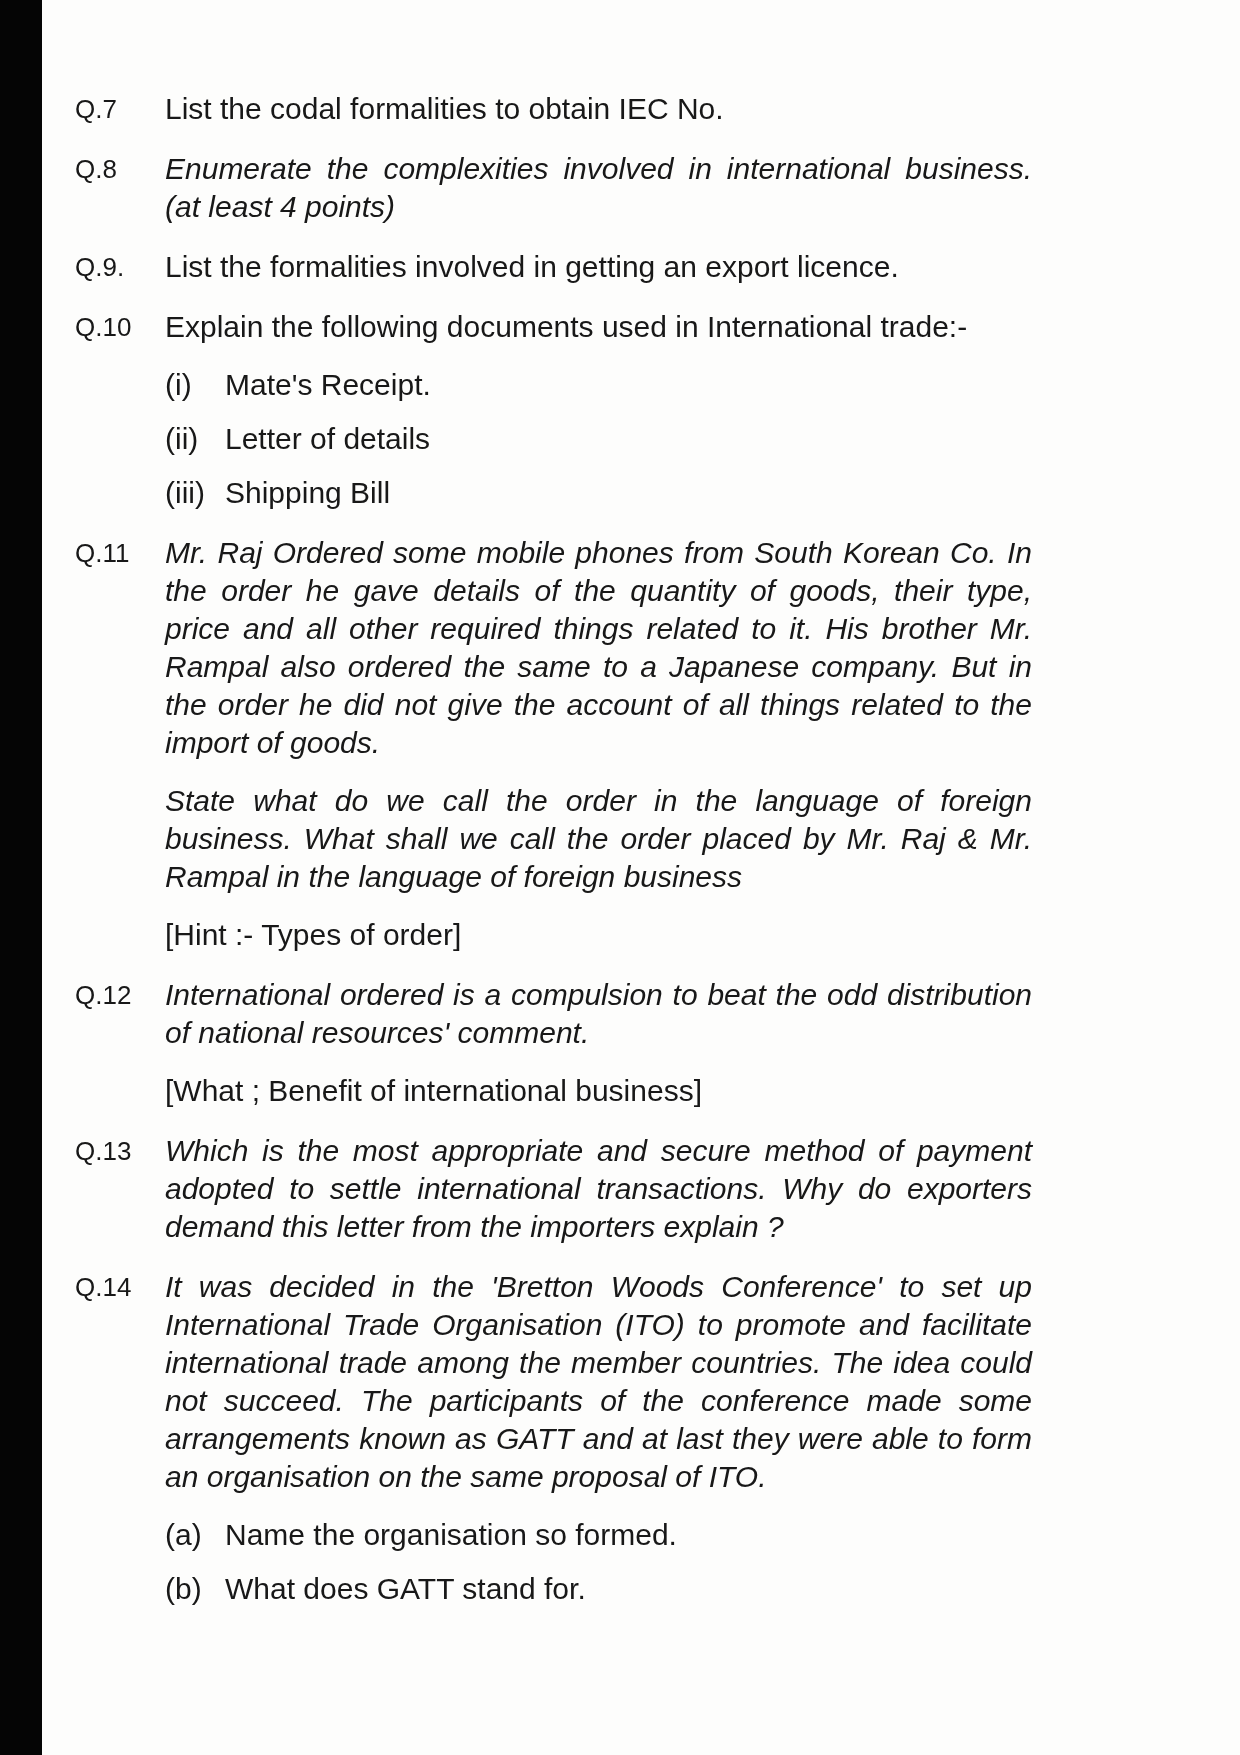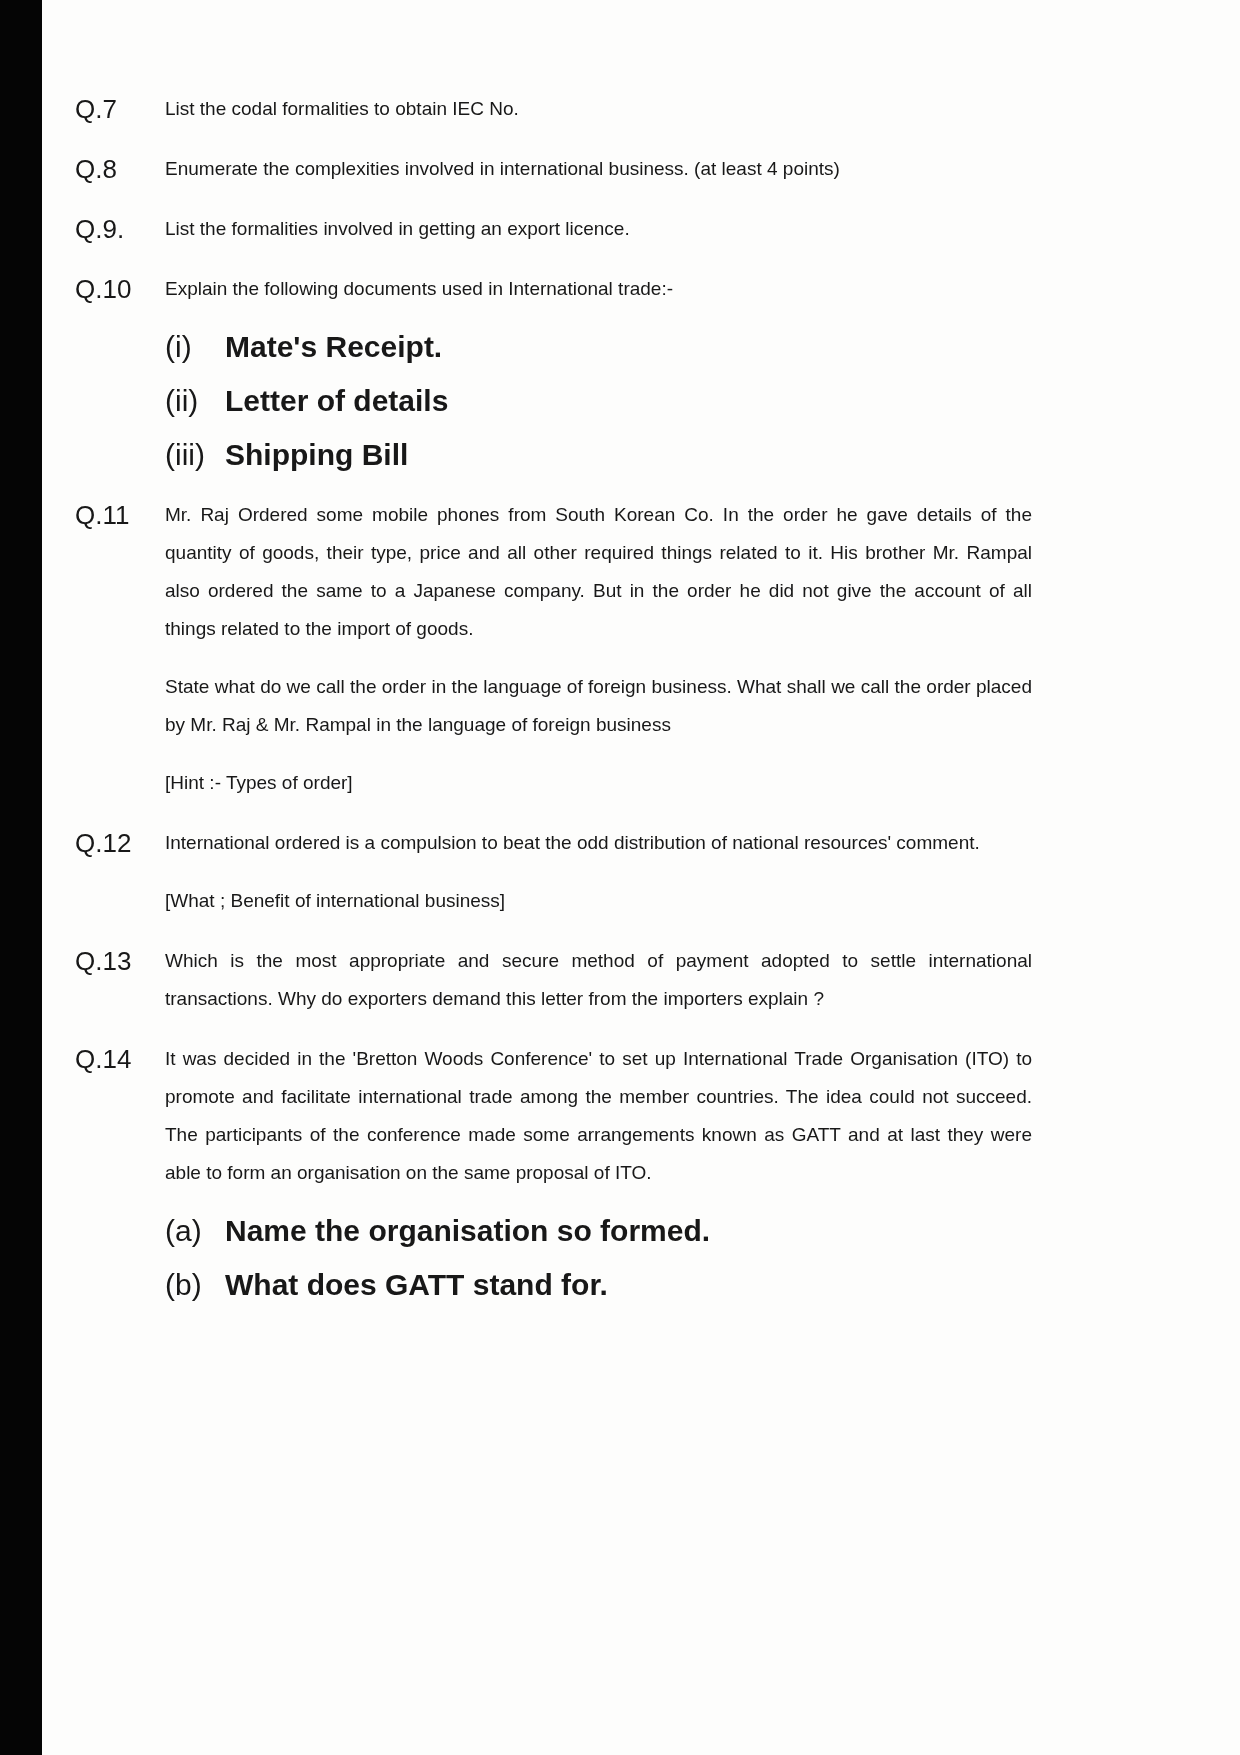--- a/index.html
+++ b/index.html
@@ -39,47 +39,47 @@
     width: 90px;
     font-size: 26px;
     line-height: 38px;
     white-space: nowrap;
   }
   .q-body {
     flex: 1 1 auto;
     min-width: 0;
   }
   .q-para {
-    font-size: 19px;
+    font-size: 30px;
     line-height: 38px;
     margin: 0 0 20px 0;
     text-align: left;
   }
   .q-para.justify {
     text-align: justify;
+    font-style: italic;
   }
   .q-body > .q-para:last-child,
   .q-body > .q-item:last-child {
     margin-bottom: 0;
   }
   .q-item {
     display: flex;
     align-items: flex-start;
     font-size: 30px;
     line-height: 38px;
     margin: 0 0 16px 0;
   }
   .q-item-label {
     flex: 0 0 60px;
     width: 60px;
     white-space: nowrap;
   }
   .q-item-text {
     flex: 1 1 auto;
-    font-weight: bold;
   }
   .bold {
     font-weight: normal;
   }
 </style>
 </head>
 <body>
 
 <div class="page">
   <div class="spine"></div>

